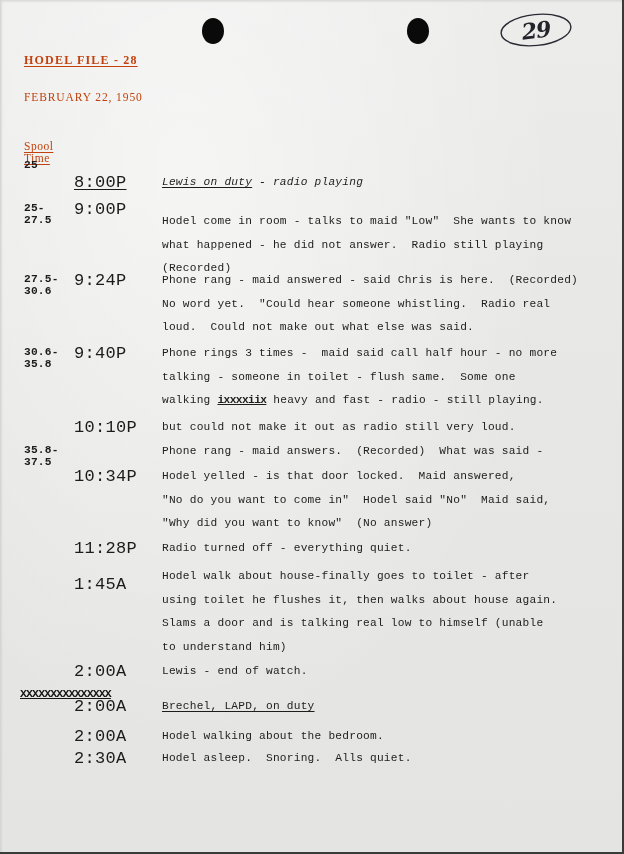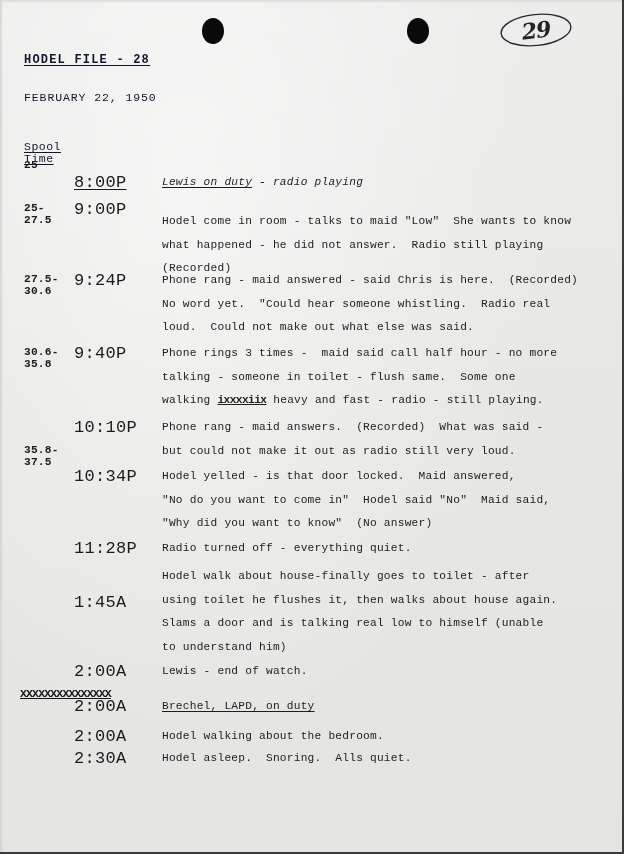--- a/index.html
+++ b/index.html
@@ -85,25 +85,25 @@
   
   #content {
     position: absolute;
     left: 0; top: 0;
     width: 624px;
     height: 854px;
   }
 
   .typed {
     position: absolute;
-    font-family: Liberation Mono, monospace;
+    font-family: Liberation Serif, serif;
     font-size: 11.2px;
     line-height: 13px;
     white-space: pre;
-    color: #0f172a;
+    color: #c2410c;
     letter-spacing: 0.35px;
   }
   .uline  { text-decoration: underline; text-underline-offset: 2px; }
 
   #doc-title {
     left: 24px; top: 54px;
     font-weight: bold;
     font-size: 12px;
     letter-spacing: 1.2px;
   }
@@ -220,26 +220,26 @@
 30.6</div>
         <div class="entry-time" style="top: 274px;">9:24P</div>
         <div class="entry-body" style="top: 269px;"><div>Phone rang - maid answered - said Chris is here.  (Recorded)</div><div>No word yet.  "Could hear someone whistling.  Radio real</div><div>loud.  Could not make out what else was said.</div></div>
         <div class="entry-spool" style="top: 347px;">30.6-
 35.8</div>
         <div class="entry-time" style="top: 347px;">9:40P</div>
         <div class="entry-body" style="top: 342px;"><div>Phone rings 3 times -  maid said call half hour - no more</div><div>talking - someone in toilet - flush same.  Some one</div><div>walking <span class="struck">ixxxxiix</span> heavy and fast - radio - still playing.</div></div>
         <div class="entry-spool" style="top: 421px; margin-top: 24px;">35.8-
 37.5</div>
         <div class="entry-time" style="top: 421px;">10:10P</div>
-        <div class="entry-body" style="top: 416px;"><div>Phone rang - maid answers.  (Recorded)  What was said -</div><div>but could not make it out as radio still very loud.</div></div>
+        <div class="entry-body" style="top: 416px;"><div>but could not make it out as radio still very loud.</div><div>Phone rang - maid answers.  (Recorded)  What was said -</div></div>
         <div class="entry-time" style="top: 470px;">10:34P</div>
         <div class="entry-body" style="top: 465px;"><div>Hodel yelled - is that door locked.  Maid answered,</div><div>"No do you want to come in"  Hodel said "No"  Maid said,</div><div>"Why did you want to know"  (No answer)</div></div>
         <div class="entry-time" style="top: 542px;">11:28P</div>
         <div class="entry-body" style="top: 537px;"><div>Radio turned off - everything quiet.</div></div>
-        <div class="entry-time" style="top: 596px; text-align: right;">1:45A</div>
+        <div class="entry-time" style="top: 578px; text-align: right;">1:45A</div>
         <div class="entry-body" style="top: 565px;"><div>Hodel walk about house-finally goes to toilet - after</div><div>using toilet he flushes it, then walks about house again.</div><div>Slams a door and is talking real low to himself (unable</div><div>to understand him)</div></div>
         <div class="entry-time" style="top: 665px;">2:00A</div>
         <div class="entry-body" style="top: 660px;"><div>Lewis - end of watch.</div></div>
         <div class="entry-time" style="top: 700px;">2:00A</div>
         <div class="entry-body" style="top: 695px;"><div><span class="uline">Brechel, LAPD, on duty</span></div></div>
         <div class="entry-time" style="top: 730px;">2:00A</div>
         <div class="entry-body" style="top: 725px;"><div>Hodel walking about the bedroom.</div></div>
         <div class="entry-time" style="top: 752px;">2:30A</div>
         <div class="entry-body" style="top: 747px;"><div>Hodel asleep.  Snoring.  Alls quiet.</div></div>
       </div>

